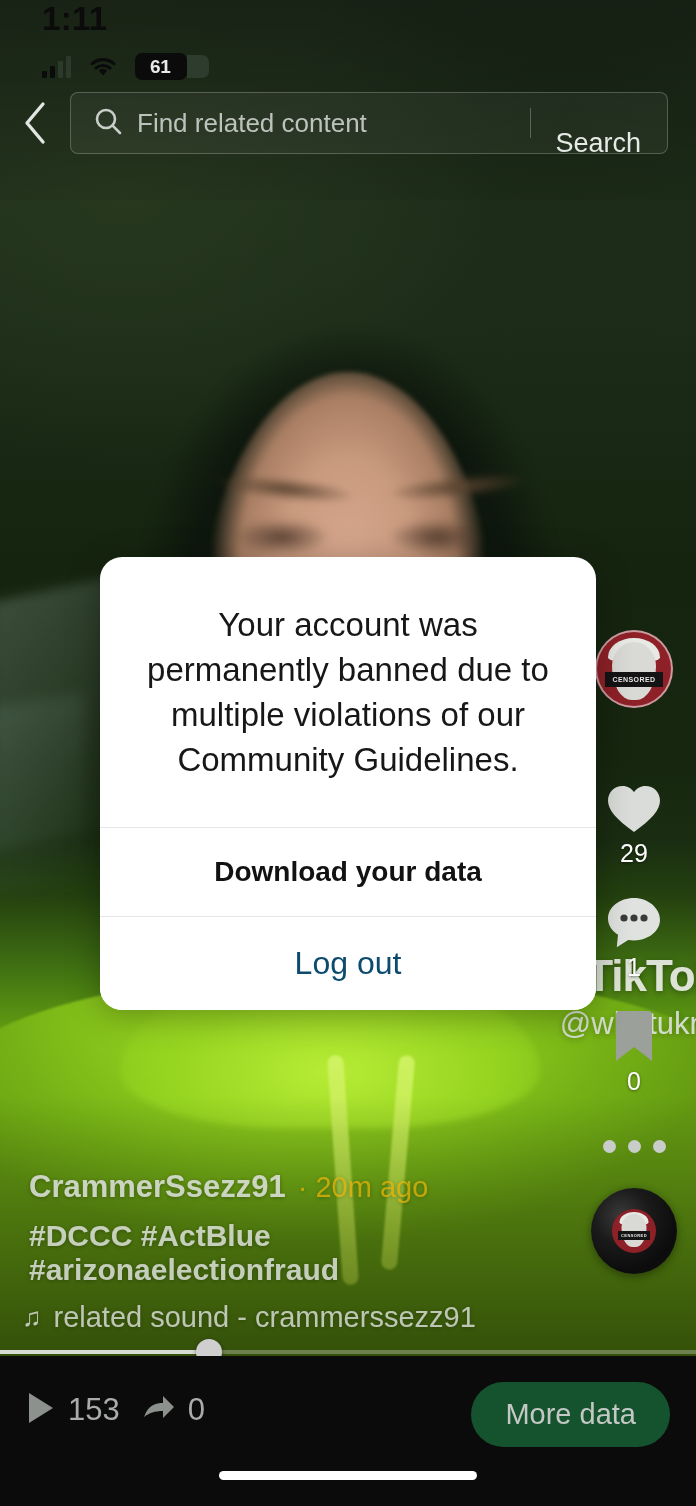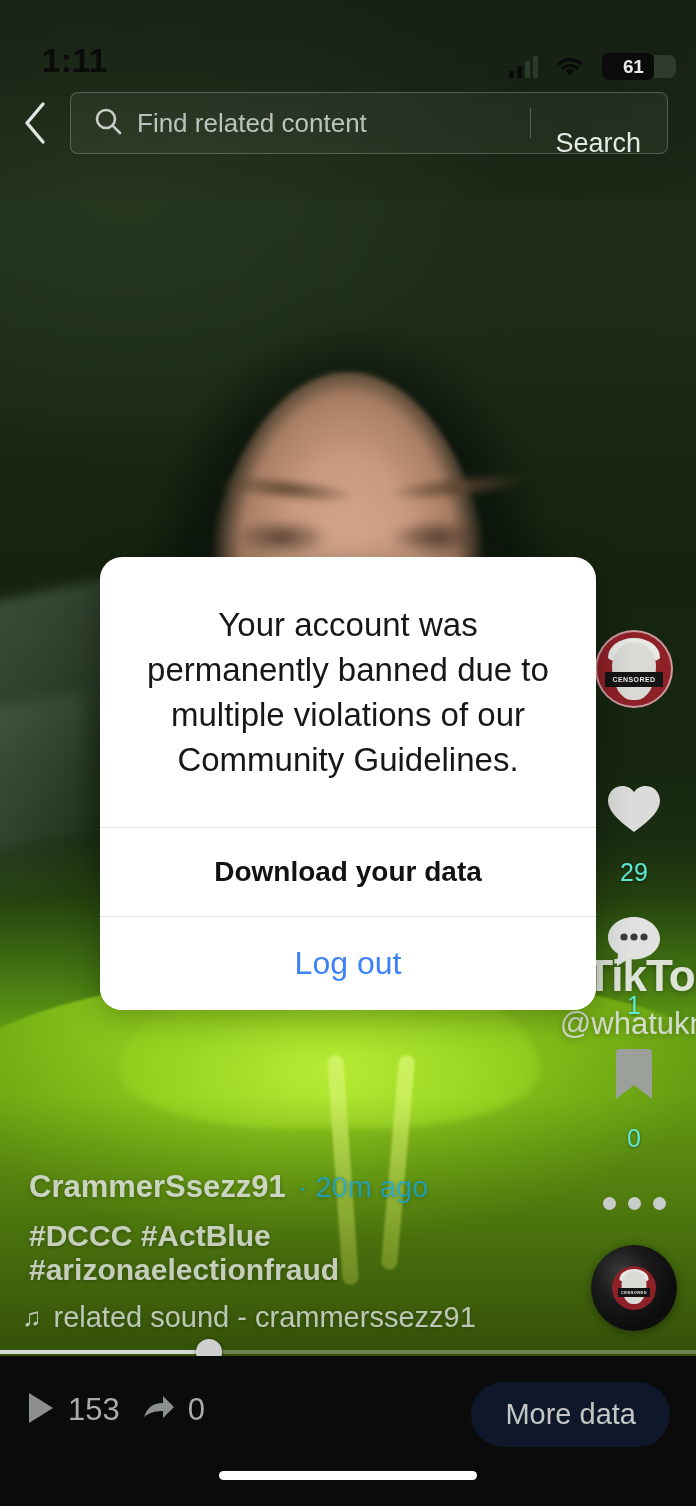--- a/index.html
+++ b/index.html
@@ -130,37 +130,37 @@
     background:linear-gradient(180deg, rgba(0,0,0,0) 0%, rgba(0,0,0,.30) 60%, rgba(0,0,0,.48) 100%);
   }
   .shadow-top {
     position:absolute; left:0; top:0; width:696px; height:200px;
     background:linear-gradient(180deg, rgba(0,0,0,.34) 0%, rgba(0,0,0,.05) 100%);
   }
 
   
   .statusbar {
     position:absolute; left:0; top:0; width:696px; height:80px;
-    display:flex; align-items:flex-end; justify-content:space-between;
-    padding:0 42px; z-index:40;
+    display:flex; align-items:flex-start; justify-content:space-between;
+    padding:0 42px; z-index:40;flex-direction:column;
   }
   .clock { color:#0b0b0b; font-size:33px; font-weight:600; letter-spacing:.3px; }
   .status-right { display:flex; align-items:center; gap:16px; }
   .signal { display:flex; align-items:flex-end; gap:3px; height:22px; }
   .signal i { display:block; width:5px; background:#0b0b0b; border-radius:1px; }
   .signal i:nth-child(1){ height:7px; }
   .signal i:nth-child(2){ height:12px; }
   .signal i:nth-child(3){ height:17px; background:#2b3a2b; }
   .signal i:nth-child(4){ height:22px; background:#2b3a2b; }
   .wifi svg { display:block; }
   .battery {
     position:relative; width:52px; height:27px;
     border-radius:7px; background:#0b0b0b;
     display:flex; align-items:center; justify-content:flex-start;
-    padding-left:21px;
+    padding-left:15px;
     overflow:visible;
   }
   .battery .lvl {
     color:#e9e9e9; font-size:19px; font-weight:700; letter-spacing:-.4px;
   }
   .battery:after {
     content:''; position:absolute; right:-22px; top:2px;
     width:22px; height:23px; border-radius:0 7px 7px 0;
     background:#2e3c2e;
   }
@@ -225,21 +225,21 @@
     display:flex; align-items:center; justify-content:center;
   }
   .av-bar span { color:#e8e8e8; font-size:7px; font-weight:700; letter-spacing:.4px; }
 
   .rail-item {
     display:flex; flex-direction:column; align-items:center;
     margin-bottom:26px; cursor:pointer;
   }
   .rail-icon { width:62px; height:58px; display:flex; align-items:center; justify-content:center; }
   .rail-count {
-    color:#5eead4; font-size:25px; margin-top:20px;
+    color:#ffffff; font-size:25px; margin-top:1px;
     text-shadow:0 1px 3px rgba(0,0,0,.45);
   }
   .rail-dots {
     display:flex; gap:12px; align-items:center; justify-content:center;
     height:40px; margin-top:4px; margin-bottom:22px; cursor:pointer;
   }
   .rail-dots i { width:13px; height:13px; border-radius:50%; background:#c9cdc9; display:block; }
   .disc {
     width:86px; height:86px; border-radius:50%;
     background:radial-gradient(circle at 35% 32%, #3a3a3a 0%, #1a1a1a 35%, #0c0c0c 70%, #151515 100%);
@@ -272,21 +272,21 @@
     opacity:.9;
   }
 
   
   .caption {
     position:absolute; left:22px; bottom:172px; width:540px; z-index:25;
     text-shadow:0 1px 4px rgba(0,0,0,.35);
   }
   .cap-row { margin-bottom:14px; display:flex; align-items:center;margin-left:7px; }
   .cap-user { color:#dfe2df; font-size:31px; font-weight:700; opacity:.85; }
-  .cap-time { color:#0ea5e9; font-size:29px; margin-left:12px; opacity:.72; }
+  .cap-time { color:#eab308; font-size:29px; margin-left:12px; opacity:.72; }
   .cap-tags { color:#e2e5e2; font-size:30px; font-weight:600; opacity:.82; }
   .cap-music { color:#dfe2df; font-size:29px; opacity:.8; display:flex; align-items:center; gap:12px; }
   .note-glyph { font-size:26px; }
 
   
   .progress {
     position:absolute; left:0; bottom:150px; width:696px; height:6px; z-index:28;
   }
   .prog-track { position:absolute; left:0; top:0; width:100%; height:4px; background:rgba(255,255,255,.28); }
   .prog-fill { position:absolute; left:0; top:0; height:4px; background:rgba(235,235,235,.85); }
@@ -300,21 +300,21 @@
   .bottombar {
     position:absolute; left:0; bottom:0; width:696px; height:150px;
     background:#0b0b0b; z-index:35;
     display:flex; align-items:flex-start; padding:26px 26px 0 26px;
   }
   .stats { display:flex; align-items:center; gap:22px; height:56px; }
   .stat { display:flex; align-items:center; gap:12px; }
   .stat-val { color:#a9ada9; font-size:31px; }
   .more-data {
     margin-left:auto;
-    background:#0f172a; color:#c4c8c4;
+    background:#14532d; color:#c4c8c4;
     font-size:29px; border-radius:34px;
     padding:16px 34px; border:0;
     font-family:"Liberation Sans", sans-serif;
     cursor:pointer;
   }
   .home-indicator {
     position:absolute; left:50%; transform:translateX(-50%);
     bottom:26px; width:258px; height:9px; border-radius:5px; background:#fff;
   }
 
@@ -333,21 +333,21 @@
     color:#171717; font-size:33px; line-height:1.36;
   }
   .dlg-sep { height:1px; background:#e6e6e6; }
   .dlg-btn {
     width:100%; background:#fff; border:0;
     padding:28px 10px; text-align:center;
     font-family:"Liberation Sans", sans-serif;
     cursor:pointer;
   }
   .dlg-btn.primary { color:#121212; font-size:28px; font-weight:700; }
-  .dlg-btn.secondary { color:#3b82f6; font-size:32px; font-weight:400; }
+  .dlg-btn.secondary { color:#0c4a6e; font-size:32px; font-weight:400; }
 </style>
 </head>
 <body>
 
 <div id="phone">
 
   <div class="video">
     <div class="vid-bg"></div>
     <div class="wall-panel"></div>
     <div class="wall-panel2"></div>

